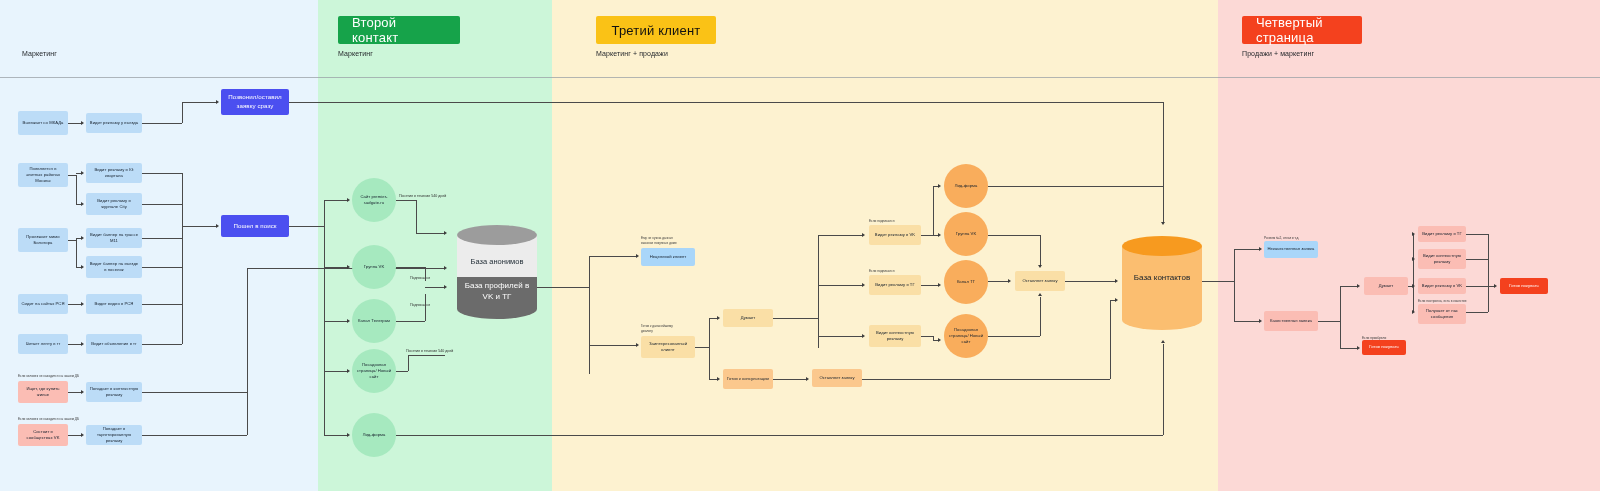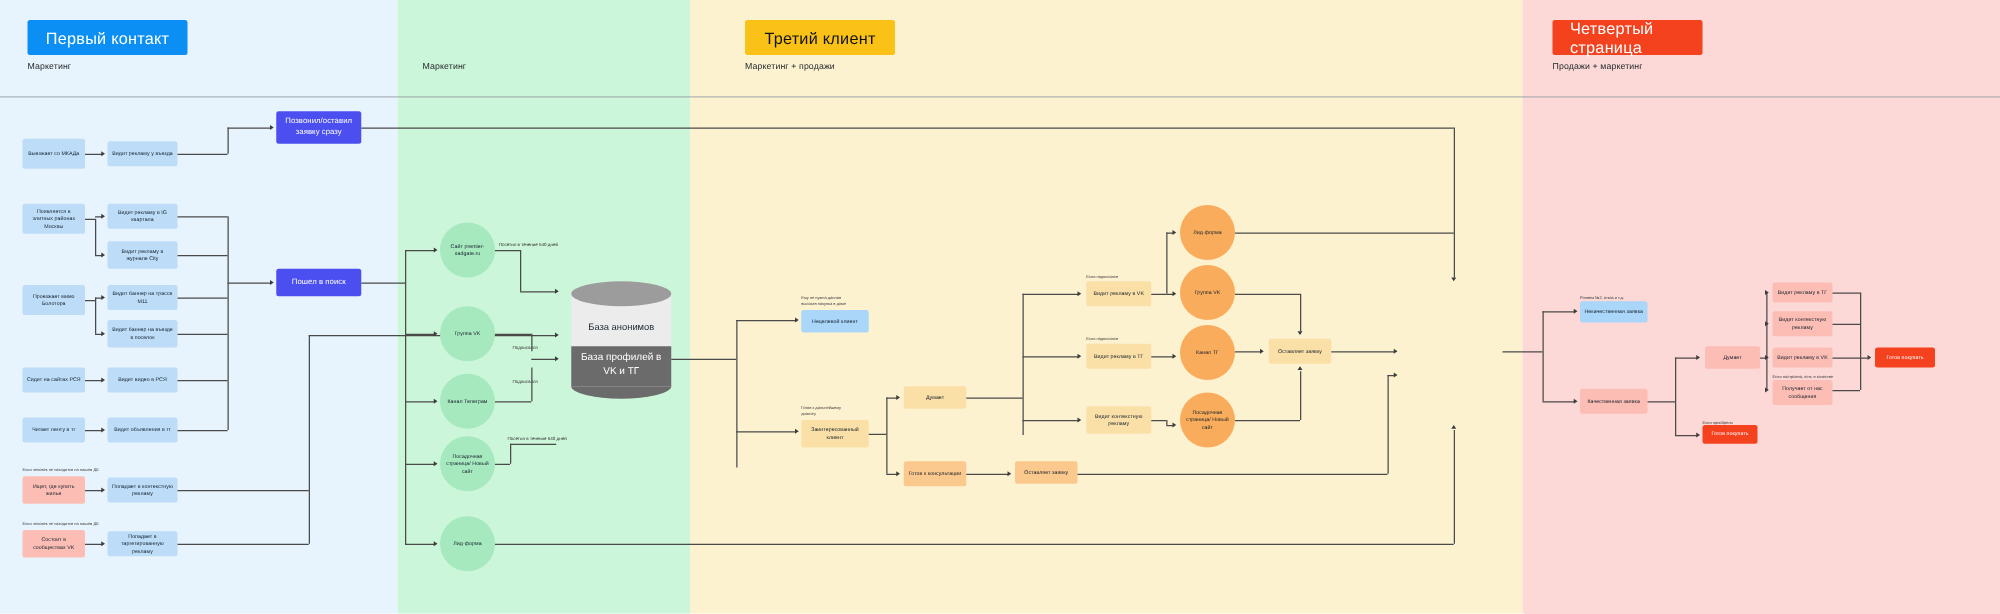--- a/index.html
+++ b/index.html
@@ -79,23 +79,23 @@
 <body>
 
 <div id="canvas">
 
   <div class="lane lane-1"></div>
   <div class="lane lane-2"></div>
   <div class="lane lane-3"></div>
   <div class="lane lane-4"></div>
   <div class="lane-divider"></div>
 
-  <div class="lane-header lh1">Первый контакт</div>
   <div class="lane-sub ls1">Маркетинг</div>
 
+  <div class="lane-header lh2">Второй контакт</div>
   <div class="lane-sub ls2">Маркетинг</div>
 
   <div class="lane-header lh3">Третий клиент</div>
   <div class="lane-sub ls3">Маркетинг + продажи</div>
 
   <div class="lane-header lh4">Четвертый страница</div>
   <div class="lane-sub ls4">Продажи + маркетинг</div>
 
   <div class="node n-blue" style="left:18px;top:111px;width:50px;height:24px;">Выезжает со МКАДа</div>
   <div class="node n-blue" style="left:86px;top:113px;width:56px;height:20px;">Видит рекламу у въезда</div>
@@ -295,20 +295,26 @@
 
   <div class="ln lh" style="left:988px;top:281px;width:21px;"></div>
     <div class="arrow r" style="left:1008px;top:278.8px;"></div>
 
   <div class="ln lh" style="left:988px;top:336px;width:52px;"></div>
   <div class="ln lv" style="left:1040px;top:297px;height:39px;"></div>
   <div class="arrow u" style="left:1037.8px;top:293px;"></div>
 
   <div class="ln lh" style="left:988px;top:186px;width:175px;"></div>
 
+  <div class="cyl cyl-b" style="left:1122px;top:236px;width:80px;height:94px;">
+    <div class="bot"></div>
+    <div class="body"></div>
+    <div class="top"></div>
+    <div class="lbl" style="top:36px;font-size:8px;line-height:1.5;">База контактов</div>
+  </div>
 
   <div class="ln lh" style="left:1065px;top:281px;width:51px;"></div>
     <div class="arrow r" style="left:1115px;top:278.8px;"></div>
   <div class="ln lh" style="left:862px;top:379px;width:248px;"></div>
   <div class="ln lv" style="left:1110px;top:300px;height:79px;"></div>
   <div class="ln lh" style="left:1110px;top:300px;width:6px;"></div>
     <div class="arrow r" style="left:1115px;top:297.8px;"></div>
 
   <div class="ln lv" style="left:1163px;top:102px;height:120px;"></div>
   <div class="arrow d" style="left:1160.8px;top:222px;"></div>

